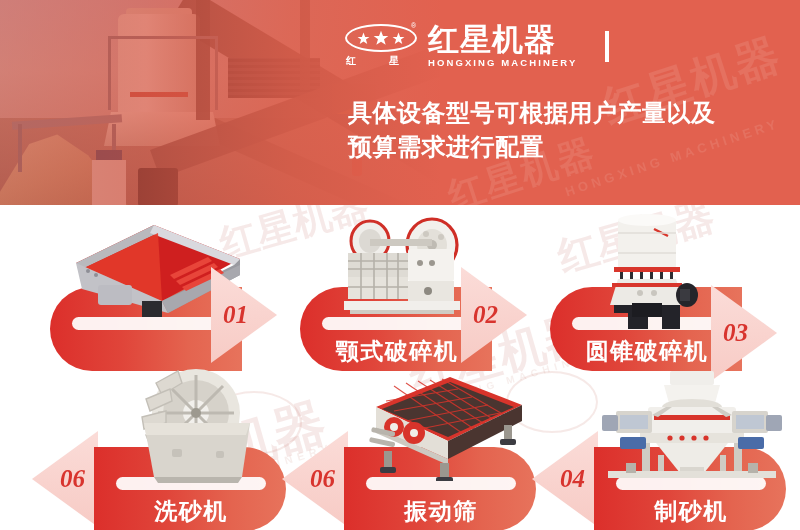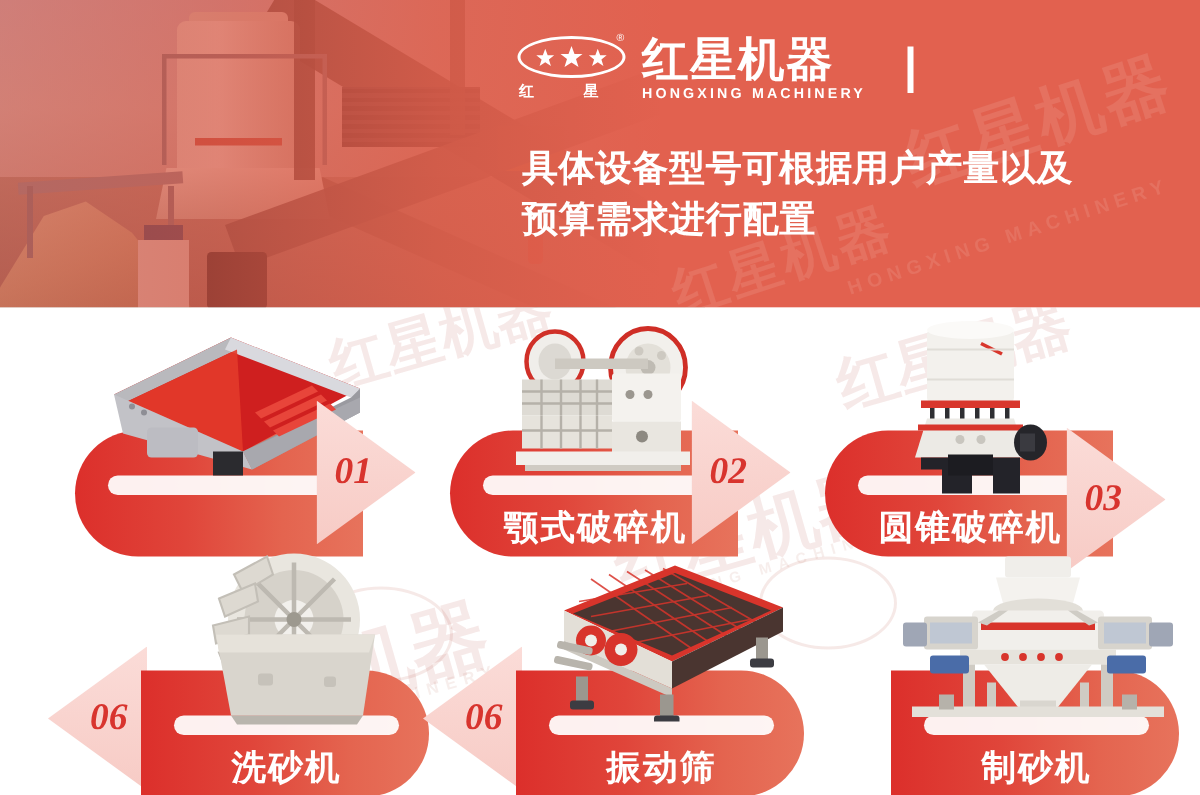--- a/index.html
+++ b/index.html
@@ -371,20 +371,24 @@
         </g>
         <g fill="#3c3c42">
           <rect x="26" y="96" width="16" height="6" rx="2"></rect>
             <rect x="82" y="106" width="17" height="6" rx="2"></rect>
           <rect x="146" y="68" width="16" height="6" rx="2"></rect>
         </g>
       </svg>
       <div class="cardlabel">振动筛</div>
     </div>
 
+    <div class="arrow" style="left:532px;top:226px;">
+      <div class="tri tri-l"></div>
+      <div class="anum" style="left:28px;">04</div>
+    </div>
     <div class="card" style="left:580px;top:178px;">
       <div class="pill pill-r"></div>
       <div class="whitebar" style="left:36px;top:94px;width:150px;"></div>
       <svg class="equip eq" style="left:6px;top:-16px;" width="212" height="120" viewBox="0 0 212 120">
         <rect x="84" y="4" width="44" height="14" rx="2" fill="#f0eeea"></rect>
         <path d="M78 18 L134 18 L128 40 L84 40 Z" fill="#f4f2ee"></path>
         <ellipse cx="106" cy="40" rx="30" ry="8" fill="#e2dfd8"></ellipse>
         <rect x="62" y="40" width="88" height="26" rx="3" fill="#f1efeb"></rect>
         <rect x="68" y="48" width="76" height="5" fill="#d8342b"></rect>
         <polygon points="66,48 80,40 86,40 72,50" fill="#cfccc5"></polygon>

